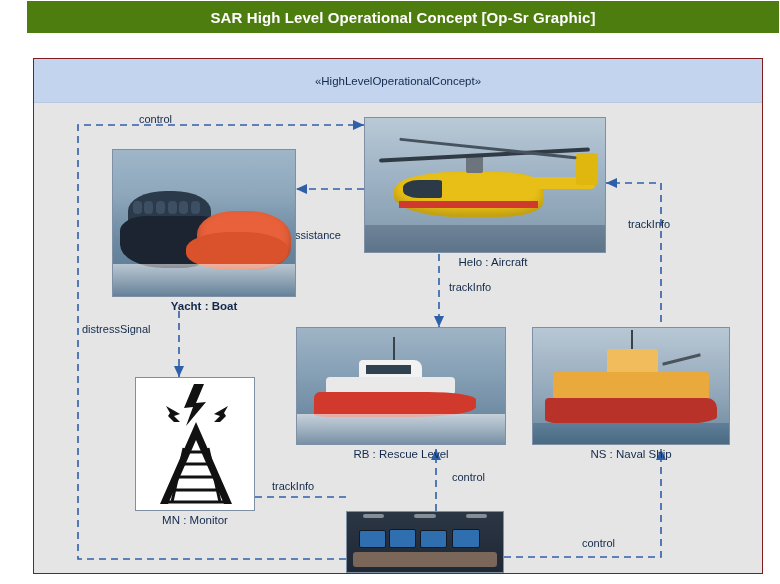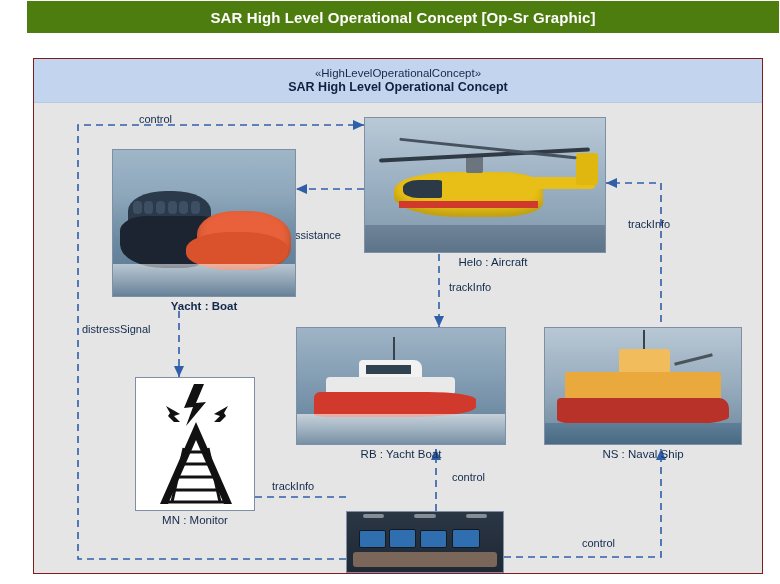--- a/index.html
+++ b/index.html
@@ -259,21 +259,20 @@
 <body>
 
 <div id="title-bar">
   <span class="title-text">SAR High Level Operational Concept [Op-Sr Graphic]</span>
 </div>
 
 <div id="diagram-frame">
 
   <div id="frame-header">
     <div class="stereotype">«HighLevelOperationalConcept»</div>
-    <div class="frame-title">SAR High Level Operational Concept</div>
   </div>
 
   <svg id="connectors" viewBox="0 0 730 516" xmlns="http://www.w3.org/2000/svg">
     <defs>
       <marker id="arrow" markerWidth="9" markerHeight="9" refX="7" refY="3.2" orient="auto" markerUnits="strokeWidth">
         <path d="M0,0 L7,3.2 L0,6.4 z" fill="#2f5fa8"></path>
       </marker>
     </defs>
     <g stroke="#2f5fa8" stroke-width="1.6" fill="none" stroke-dasharray="7,5" marker-end="url(#arrow)">
 
@@ -345,24 +344,24 @@
     <div class="thumb" style="width:210px; height:118px;">
       <div class="art-rb">
         <div class="mast"></div>
         <div class="cabin"></div>
         <div class="glass"></div>
         <div class="deck"></div>
         <div class="hull"></div>
         <div class="wake"></div>
       </div>
     </div>
-    <div class="caption">RB : Yacht Boat</div>
-  </div>
-
-  <div class="node" style="left:498px; top:268px; width:198px;margin-left:12px;">
+    <div class="caption">RB : Rescue Level</div>
+  </div>
+
+  <div class="node" style="left:498px; top:268px; width:198px;">
     <div class="thumb" style="width:198px; height:118px;">
       <div class="art-ns">
         <div class="mast"></div>
         <div class="super"></div>
         <div class="crane"></div>
         <div class="upper"></div>
         <div class="hull"></div>
         <div class="sea"></div>
       </div>
     </div>

